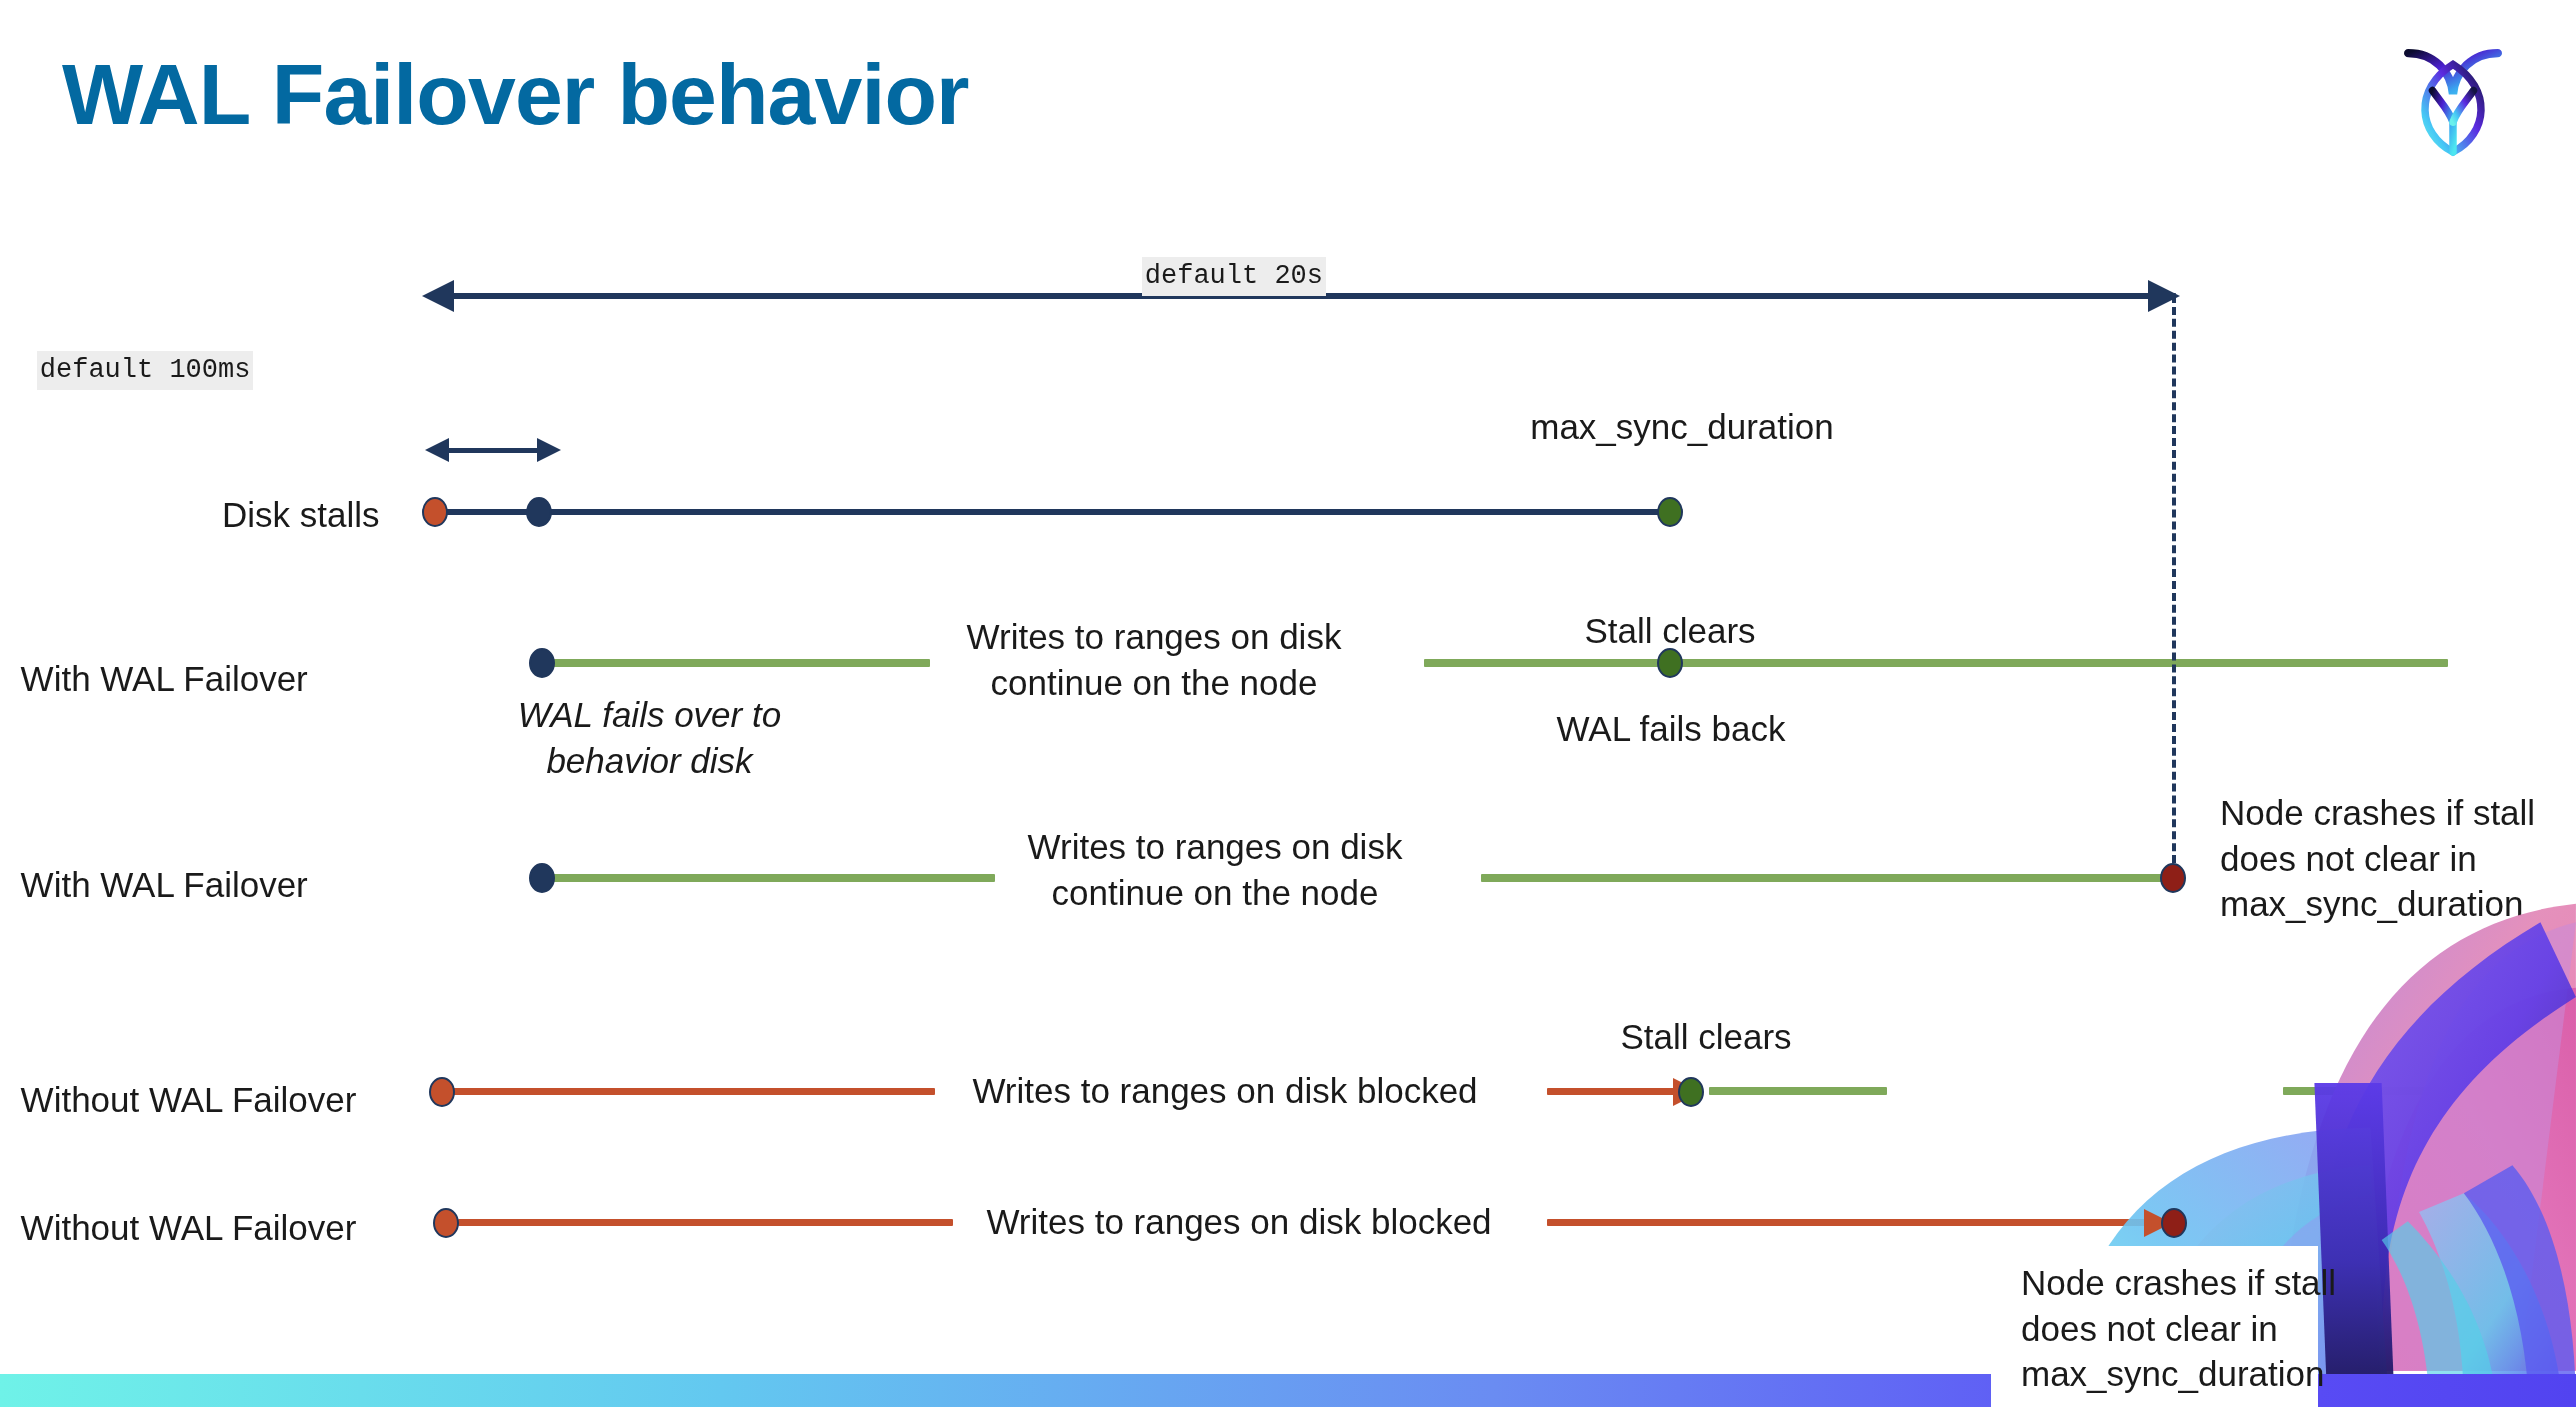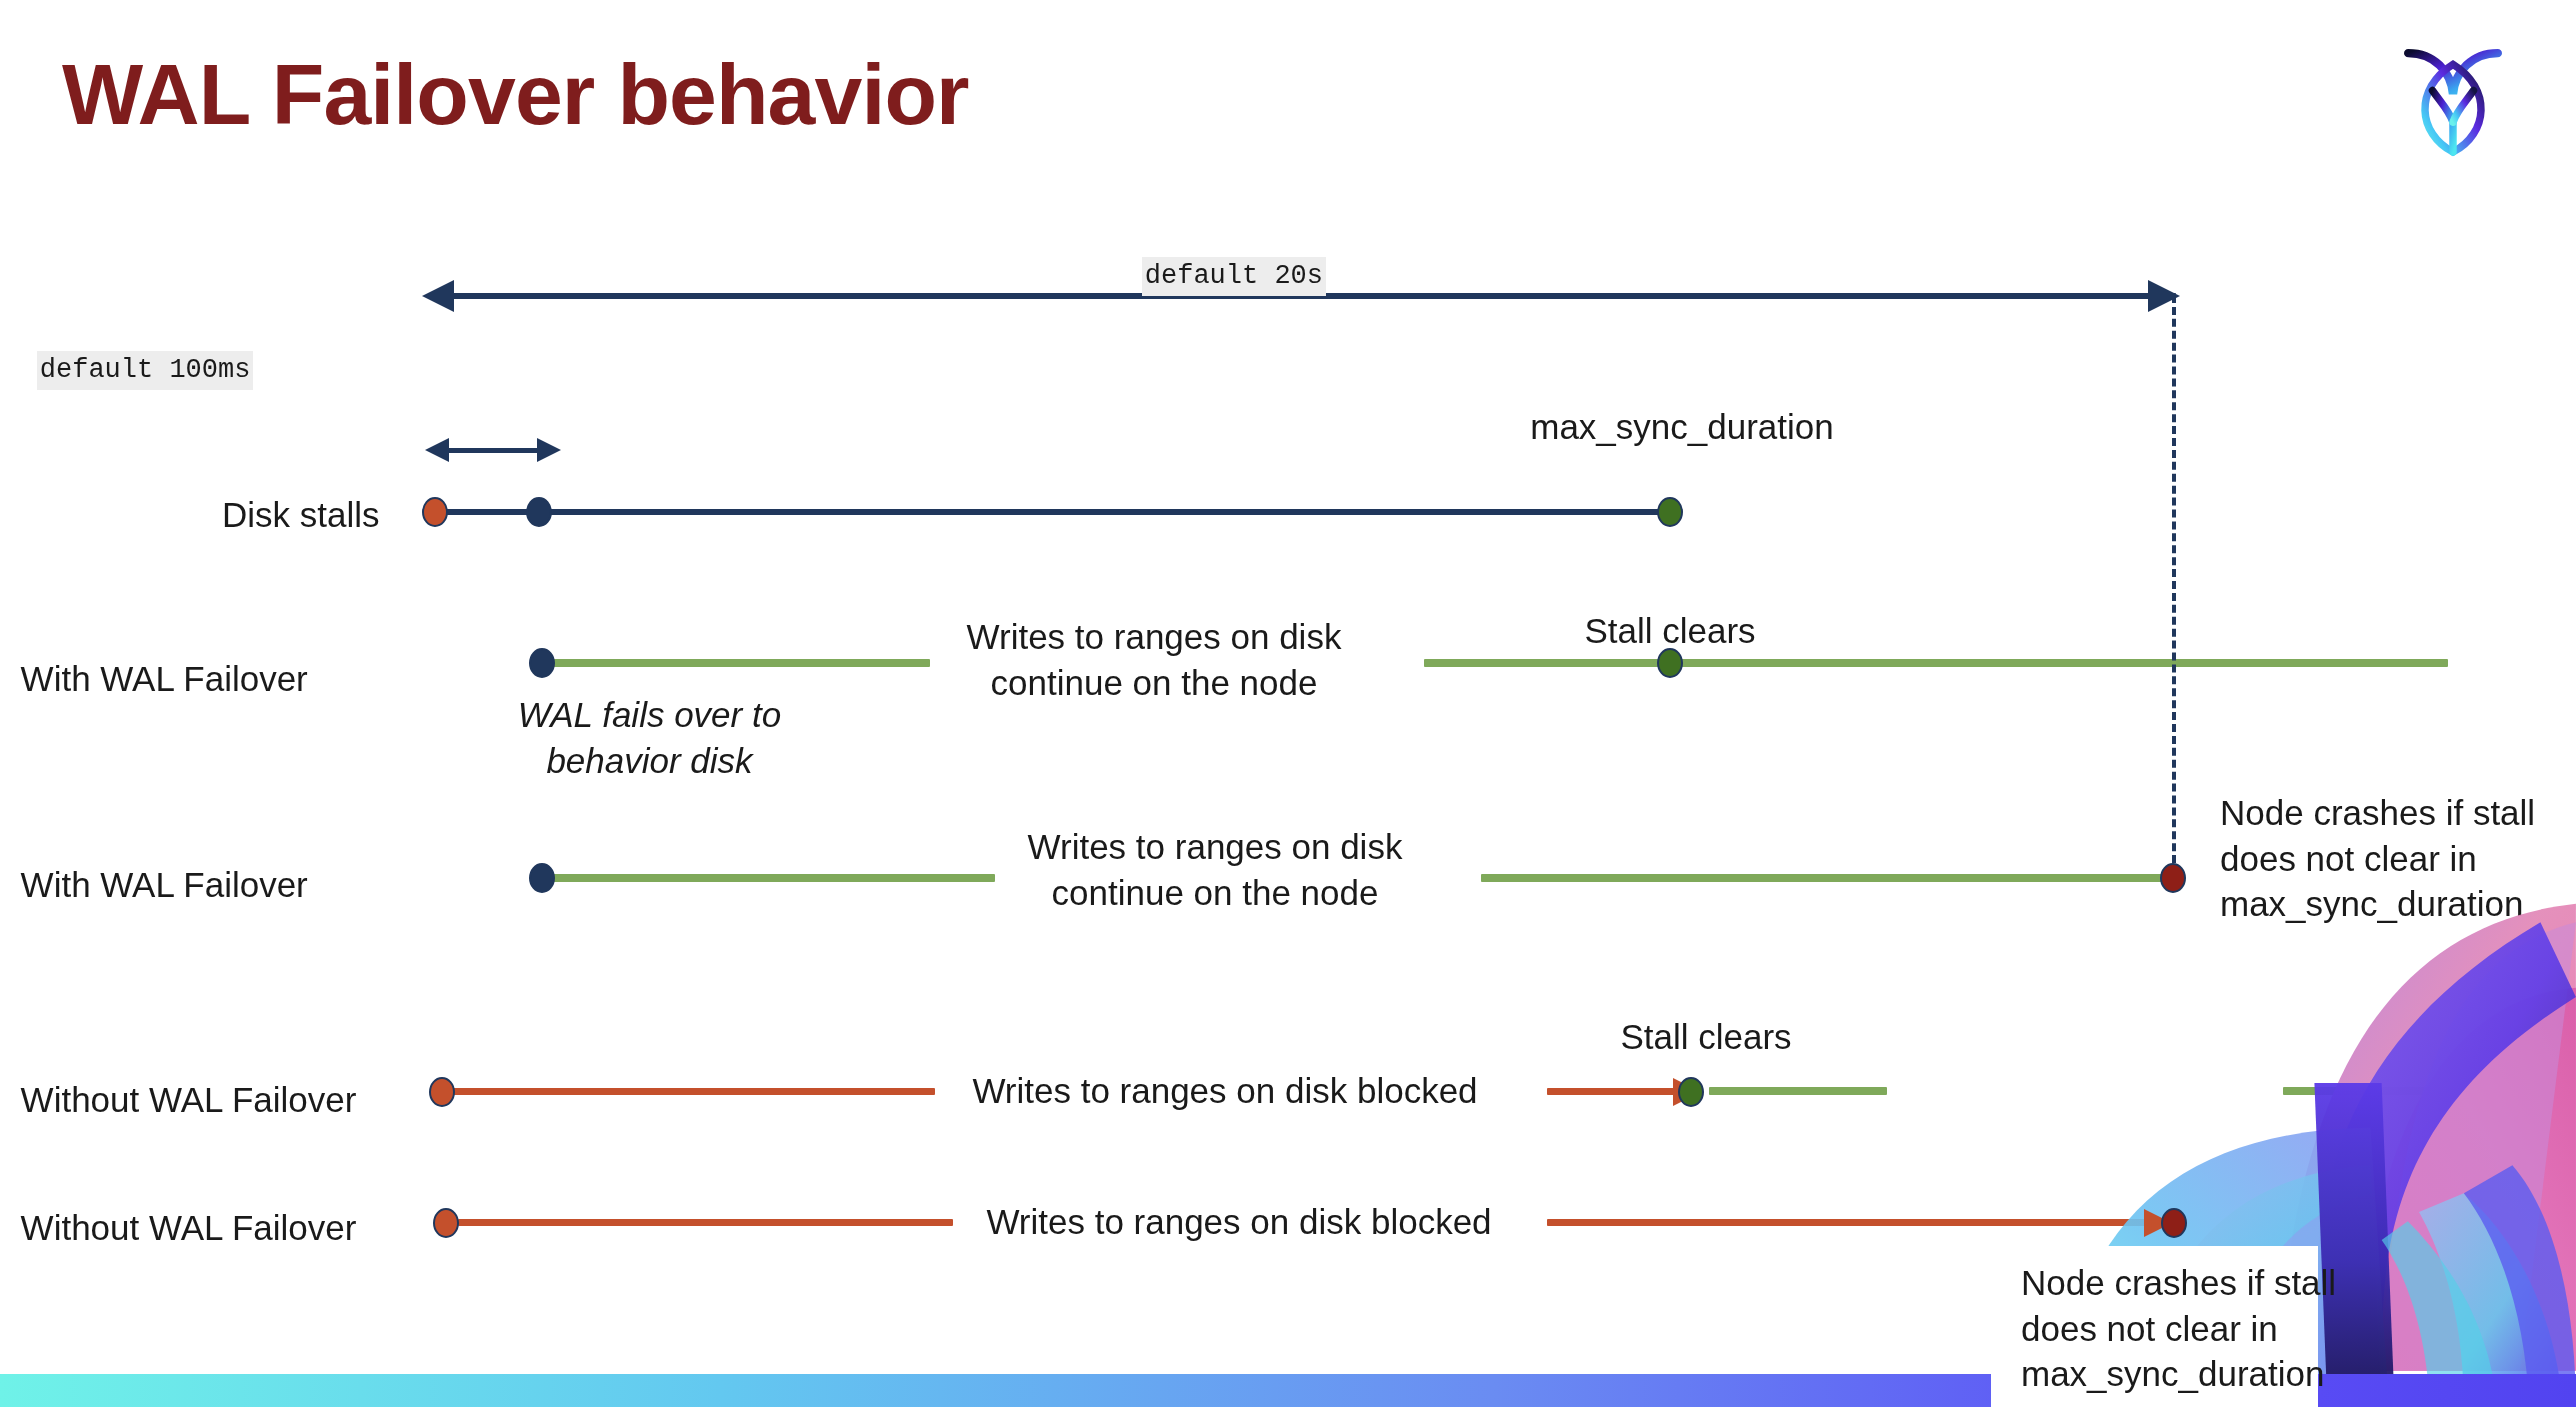--- a/index.html
+++ b/index.html
@@ -19,21 +19,21 @@
   }
 
   
   .title {
     position: absolute;
     left: 62px;
     top: 45px;
     font-size: 86px;
     font-weight: 700;
     letter-spacing: -0.9px;
-    color: #7f1d1d;
+    color: #0369a1;
     white-space: nowrap;
     font-family: "Liberation Sans", sans-serif;
   }
 
   
   .logo {
     position: absolute;
     left: 2397px;
     top: 36px;
     width: 112px;
@@ -233,20 +233,21 @@
   </div>
 
   <div class="ann" style="left:467px; top:692px; width:365px;font-style:italic;">
     <div>WAL fails over to</div>
     <div>behavior disk</div>
   </div>
 
   <div class="ann" style="left:1511px; top:608px; width:318px;">Stall clears</div>
 
   <div class="ann" style="left:1503px; top:706px; width:336px;">
+    <div>WAL fails  back</div>
   </div>
 
   <div class="row-label" style="left:20.6px; top:865px;">With WAL Failover</div>
 
   <div class="seg green" style="left:542px; top:874px; width:453px;"></div>
   <div class="seg green" style="left:1481px; top:874px; width:696px;"></div>
   <div class="dot navy" style="left:529px; top:863px;"></div>
   <div class="dot darkred" style="left:2160px; top:863px;"></div>
 
   <div class="ann" style="left:1000px; top:824px; width:430px;">

